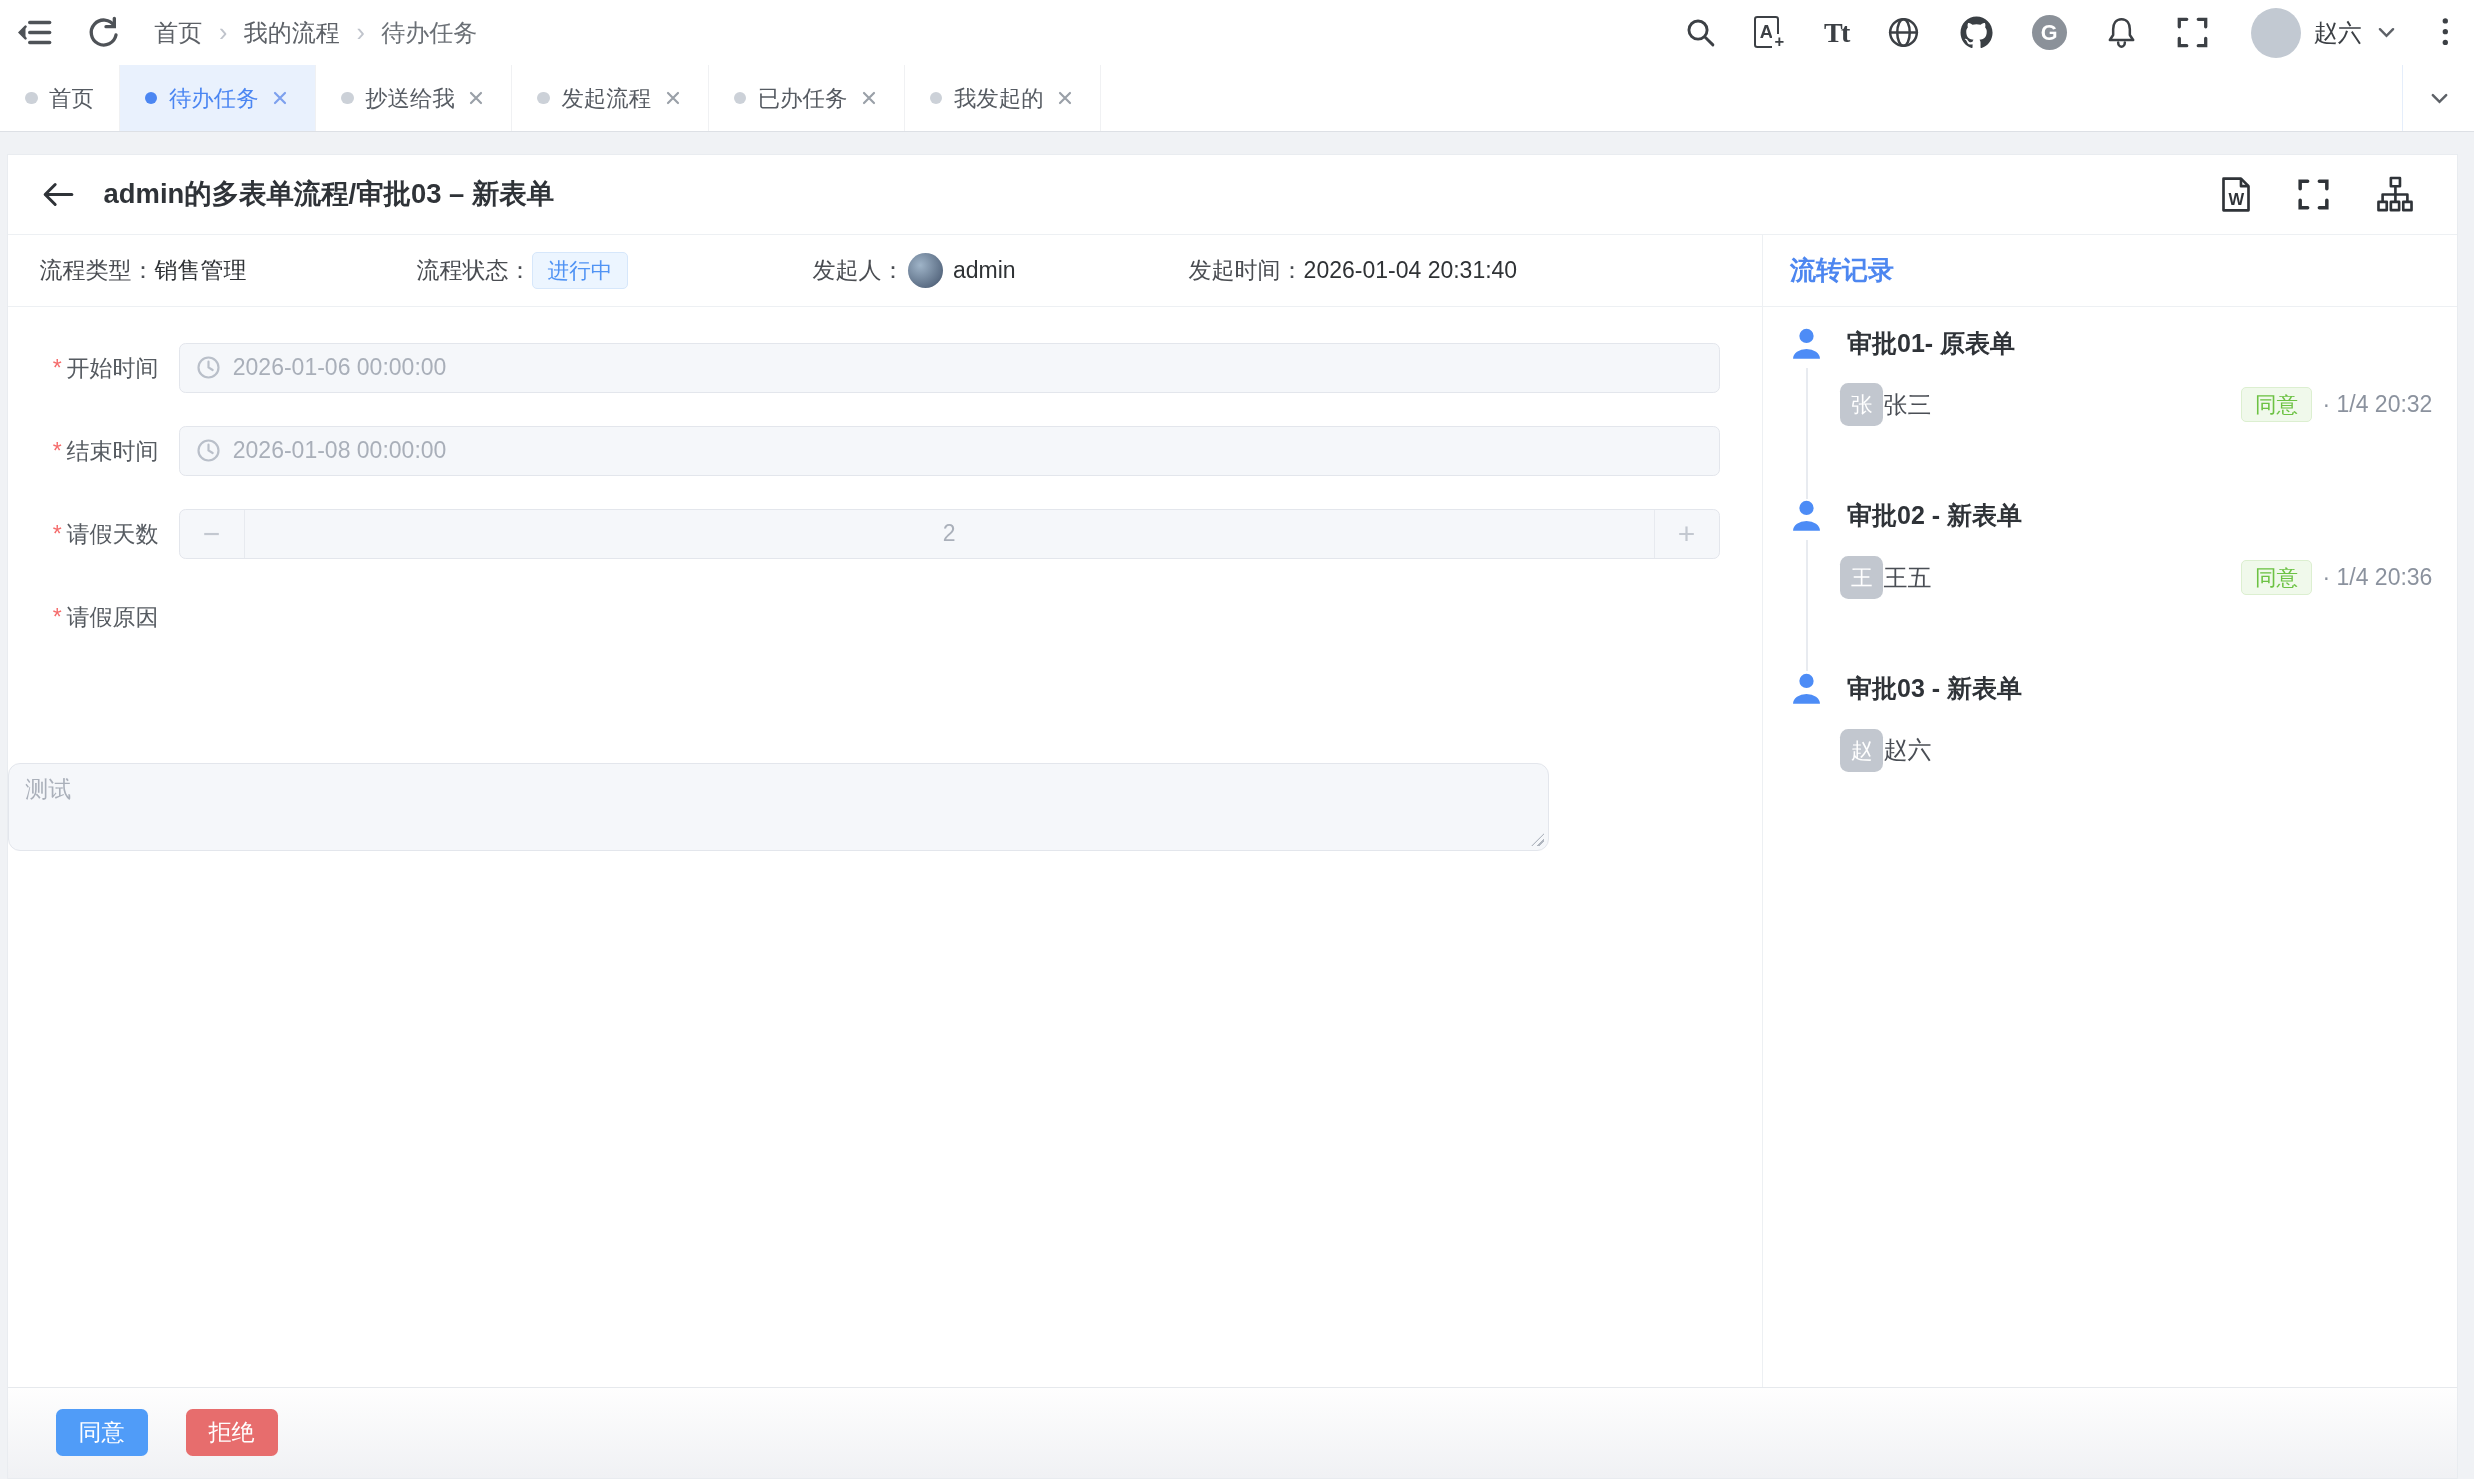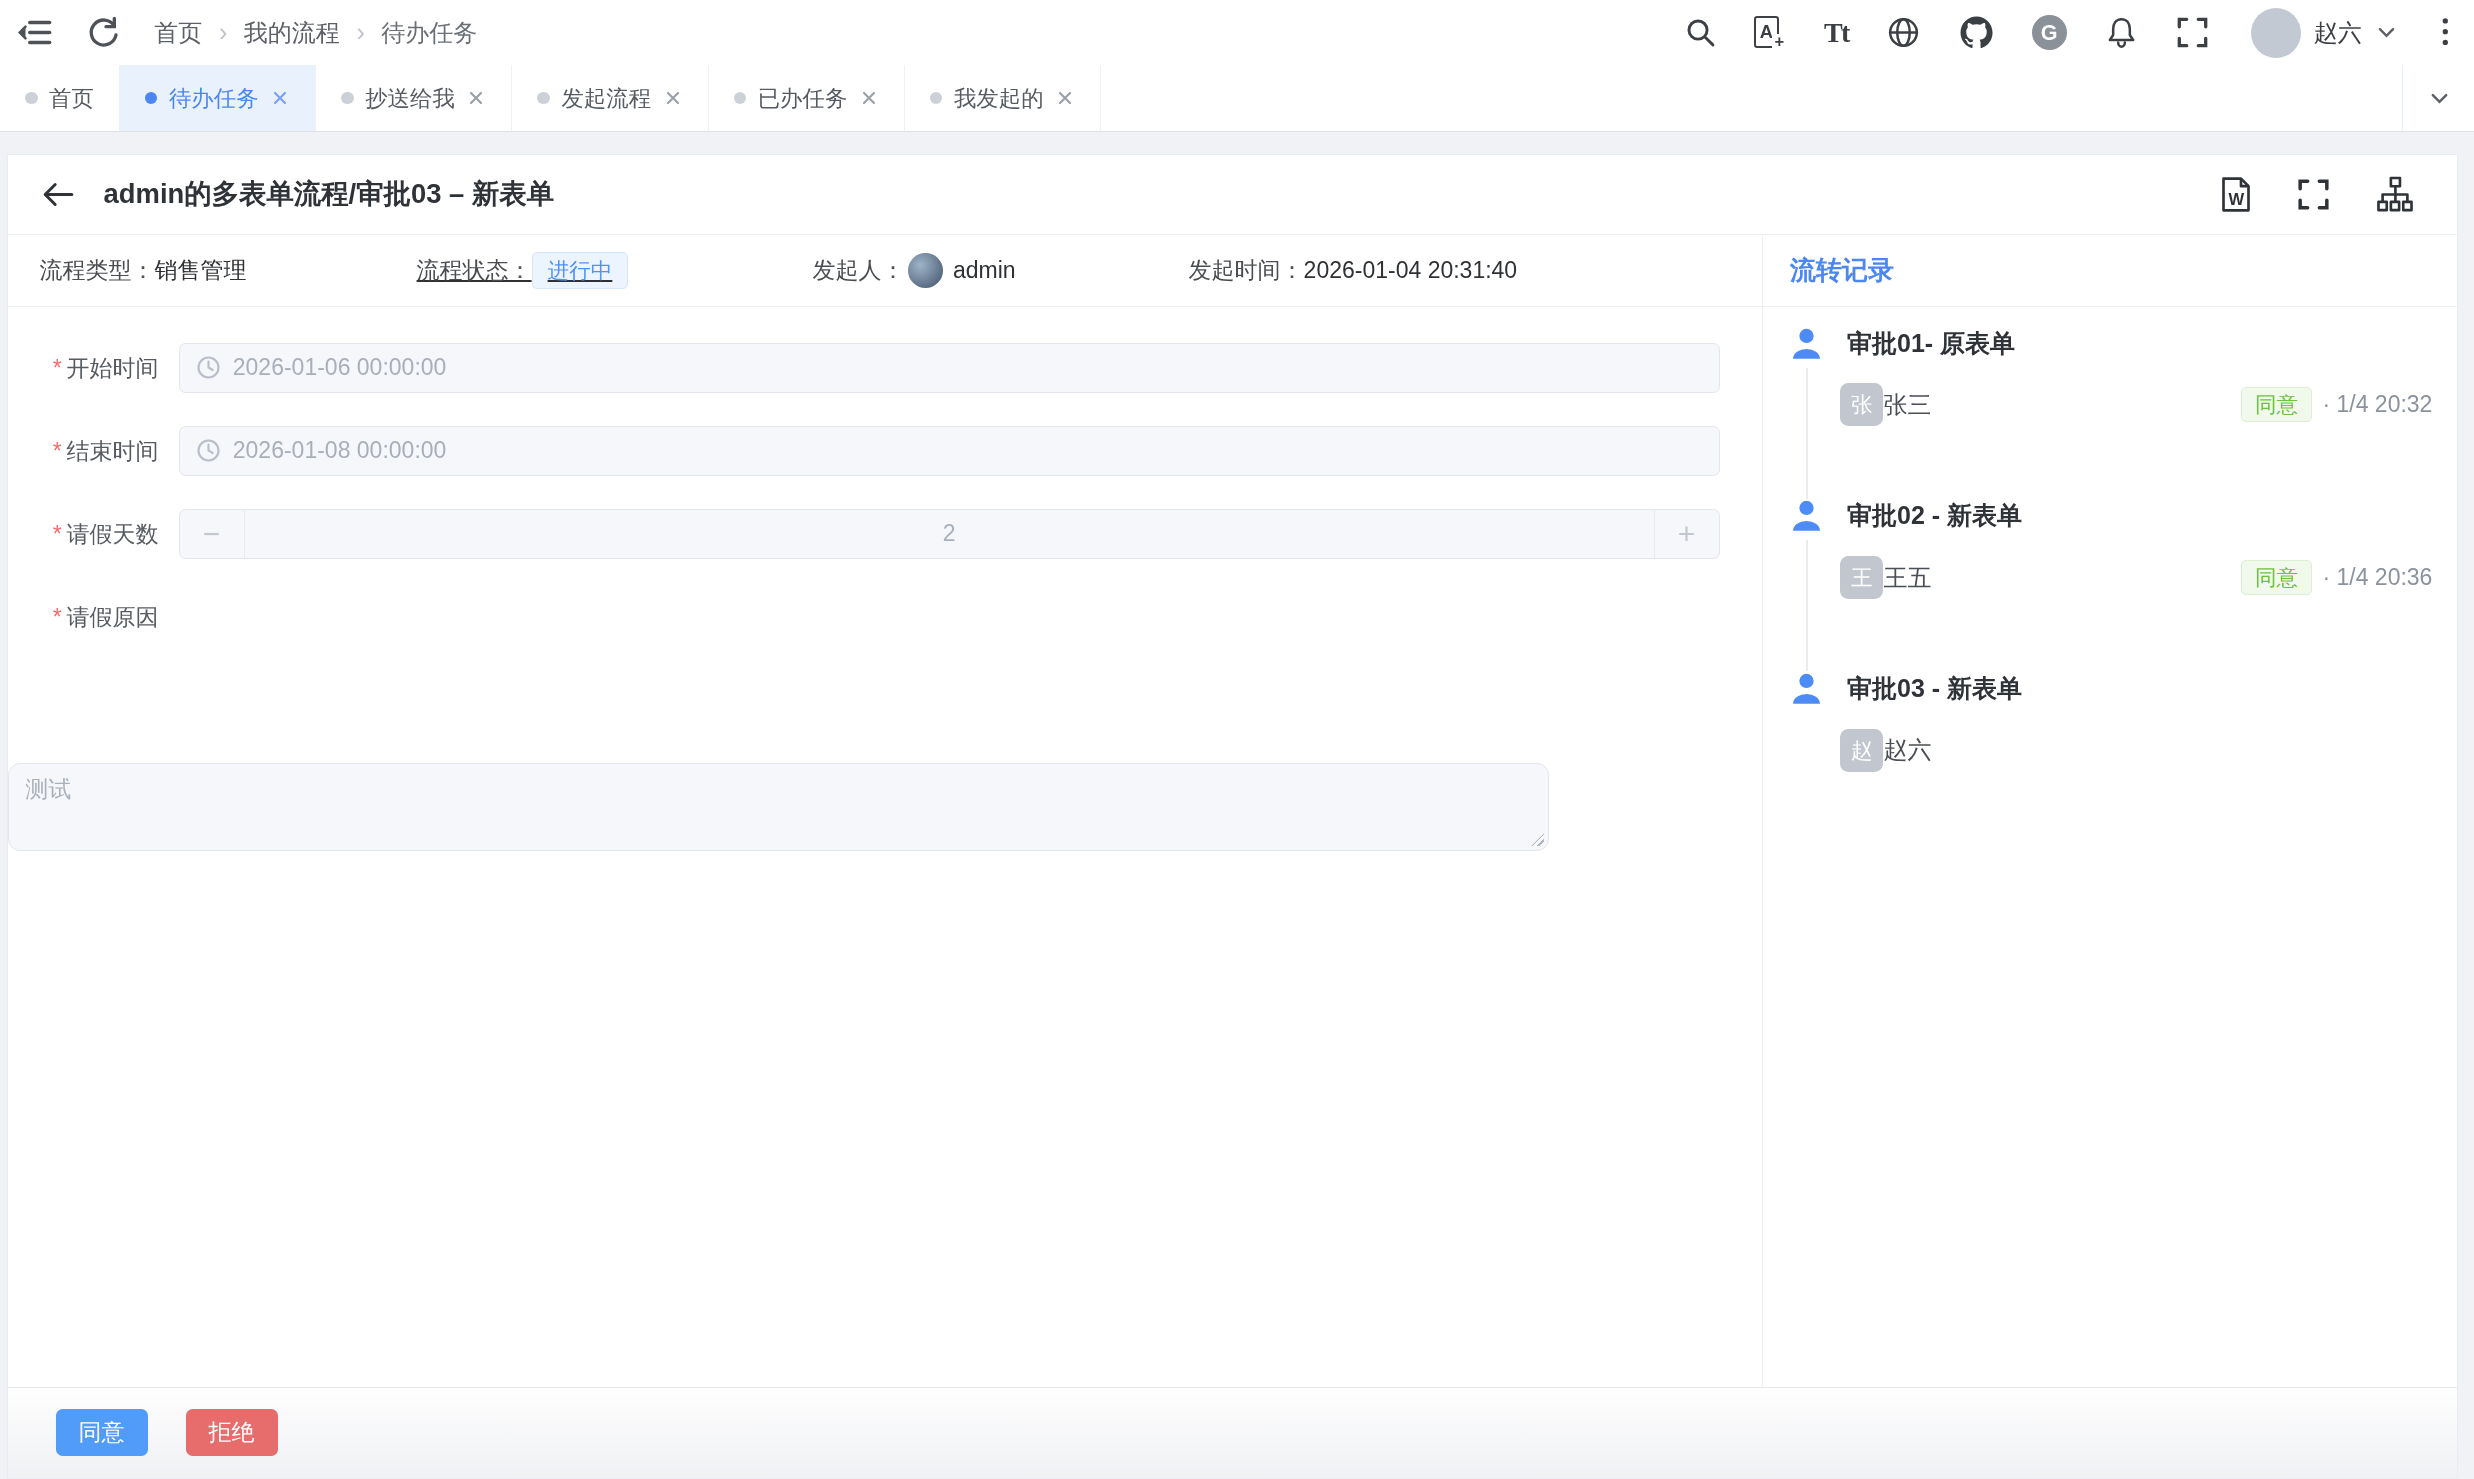--- a/index.html
+++ b/index.html
@@ -65,21 +65,21 @@
   .docw-letter { position: absolute; left: 0; right: 0; bottom: 2.5px; text-align: center;
     font-size: 16.6px; font-weight: bold; color: #2f3338; }
 
   .body-row { flex: 1; display: flex; min-height: 0; }
   .left-col { flex: 1; display: flex; flex-direction: column; min-width: 0; }
 
   .info-row { height: 72px; flex: 0 0 72px; border-bottom: 0.8px solid #edf0f3;
     display: flex; align-items: center; padding-left: 32px; font-size: 23px; }
   .info-item { display: flex; align-items: center; }
   .info-item.w1 { width: 377px; }
-  .info-item.w2 { width: 396px; text-decoration: underline; }
+  .info-item.w2 { width: 396px; }
   .info-item.w3 { width: 376px; }
   .info-label { color: #4a4d52; }
   .info-value { color: #2f3235; }
   .tag-processing { height: 37px; line-height: 35px; padding: 0 15px; border-radius: 5px;
     background: #ecf5ff; border: 0.8px solid #d6e7fb; color: #5093f4; font-size: 21.6px; }
   .initiator-avatar { width: 35px; height: 35px; border-radius: 50%; margin: 0 10px 0 3.3px;
     background: radial-gradient(circle at 35% 35%, #9fb4c8, #5c6e85 70%, #39465c); }
 
   
   .form-area { flex: 1; padding-top: 36px; }

